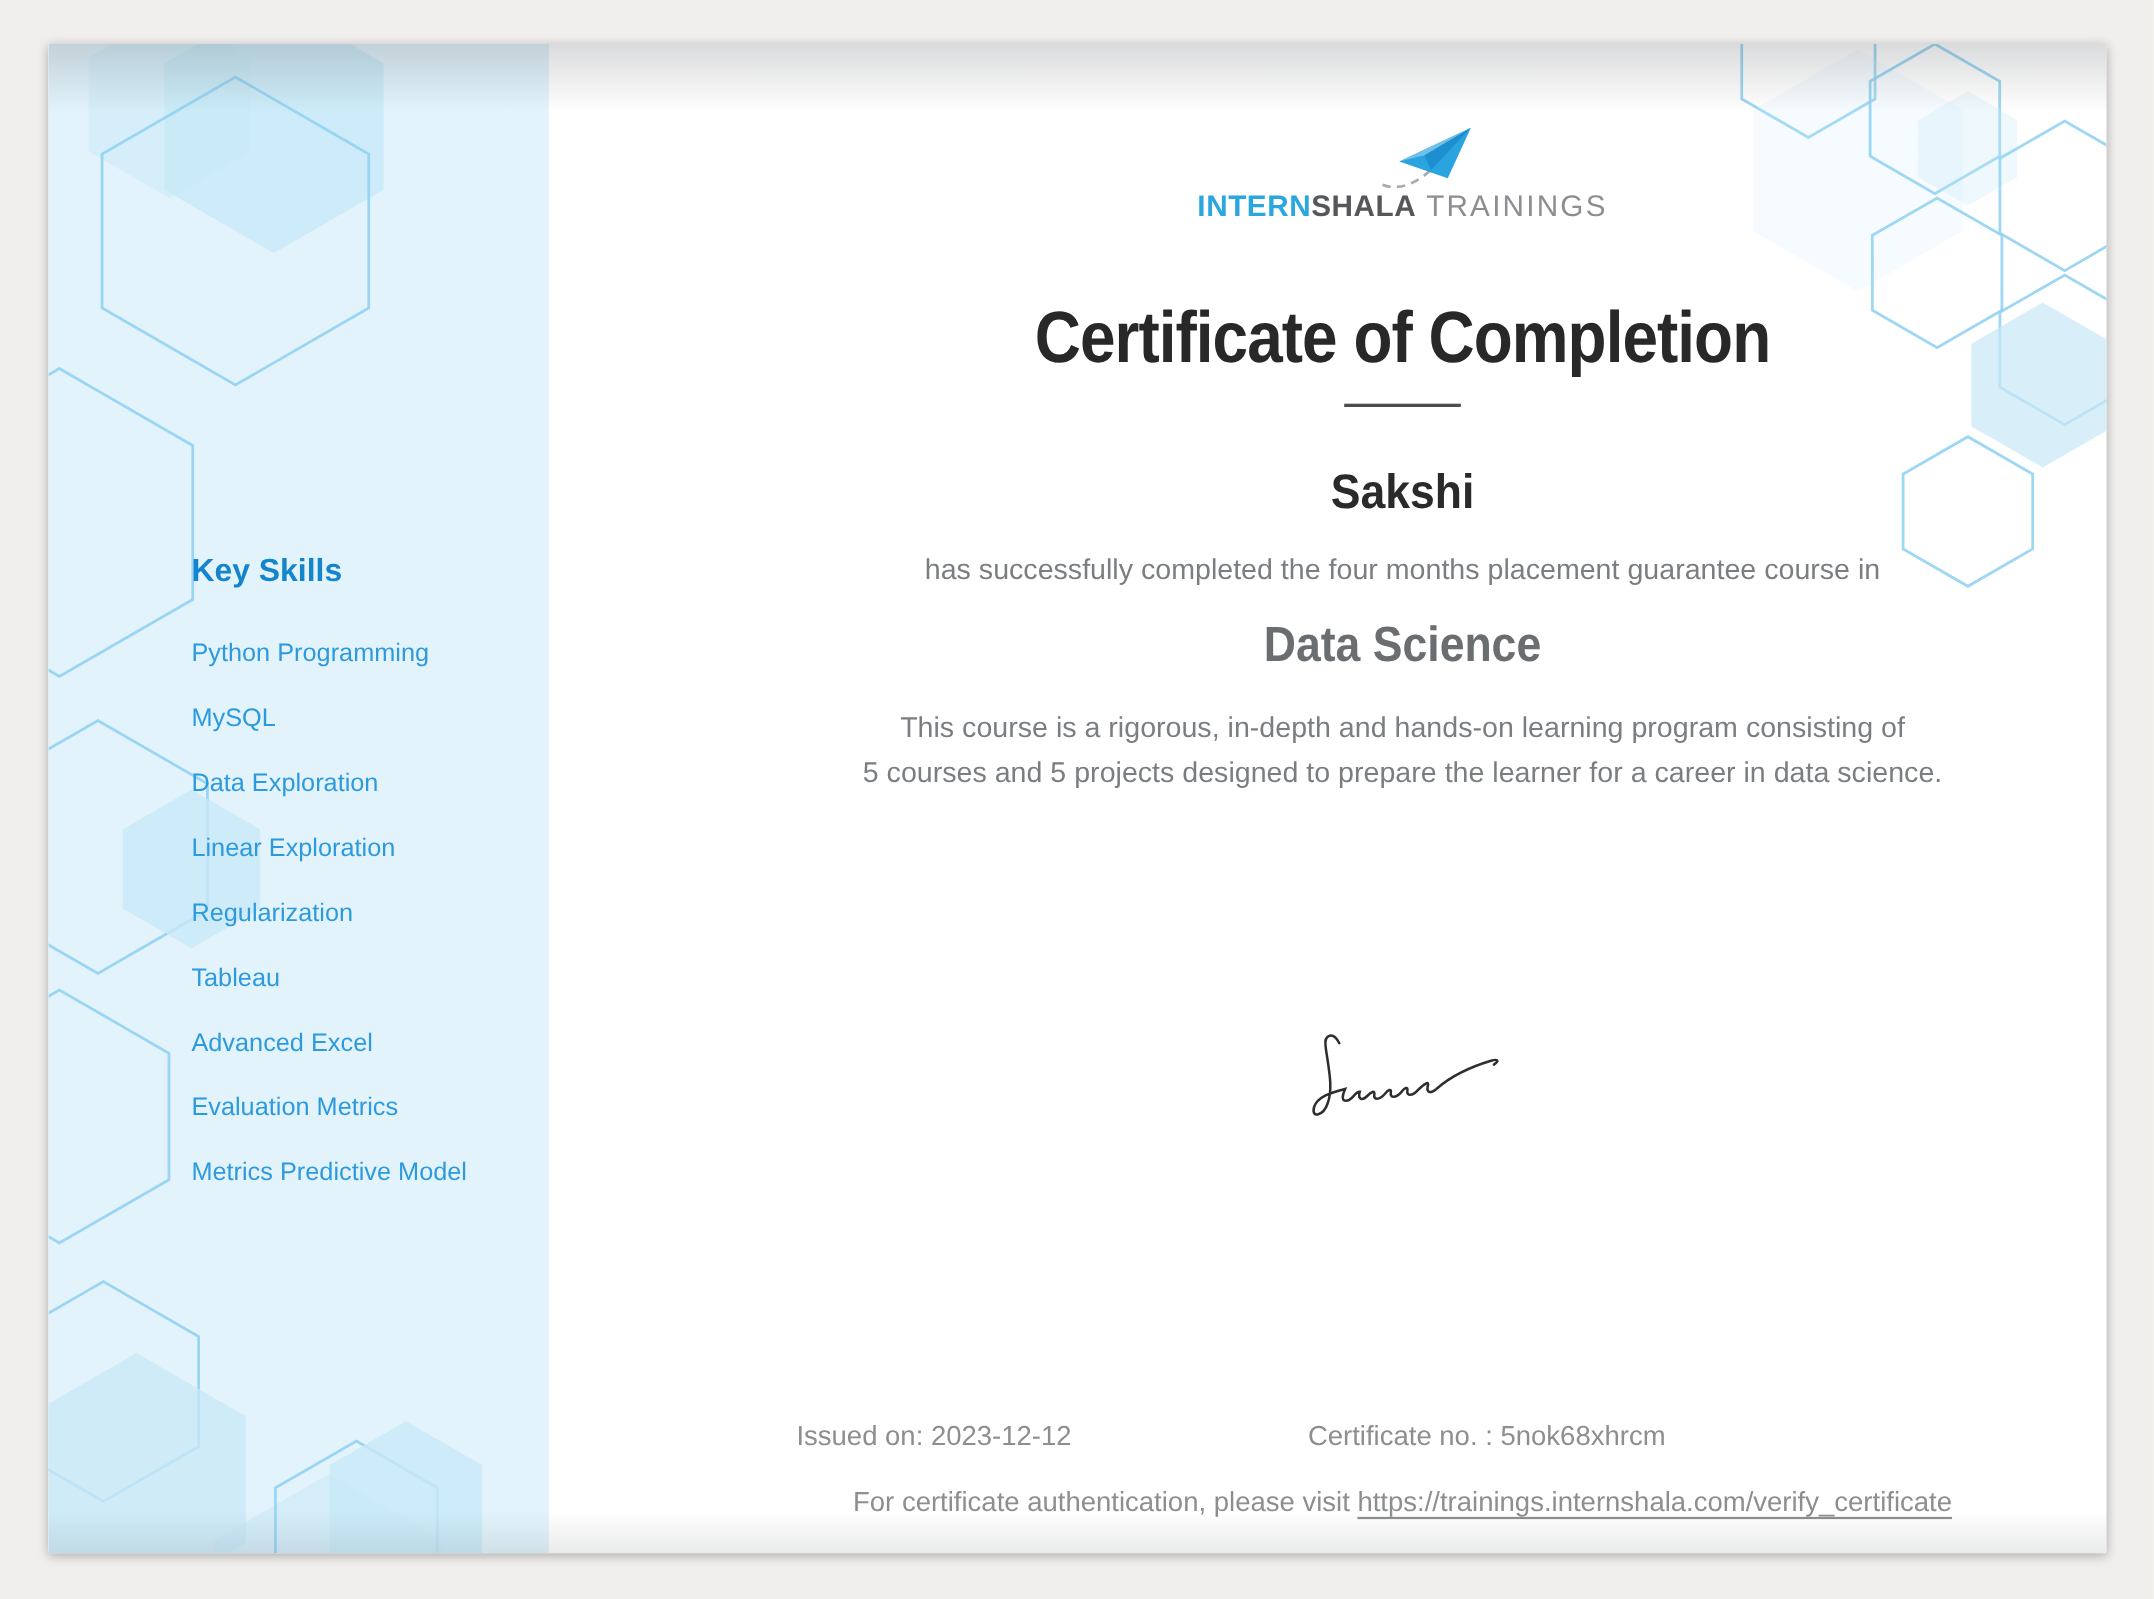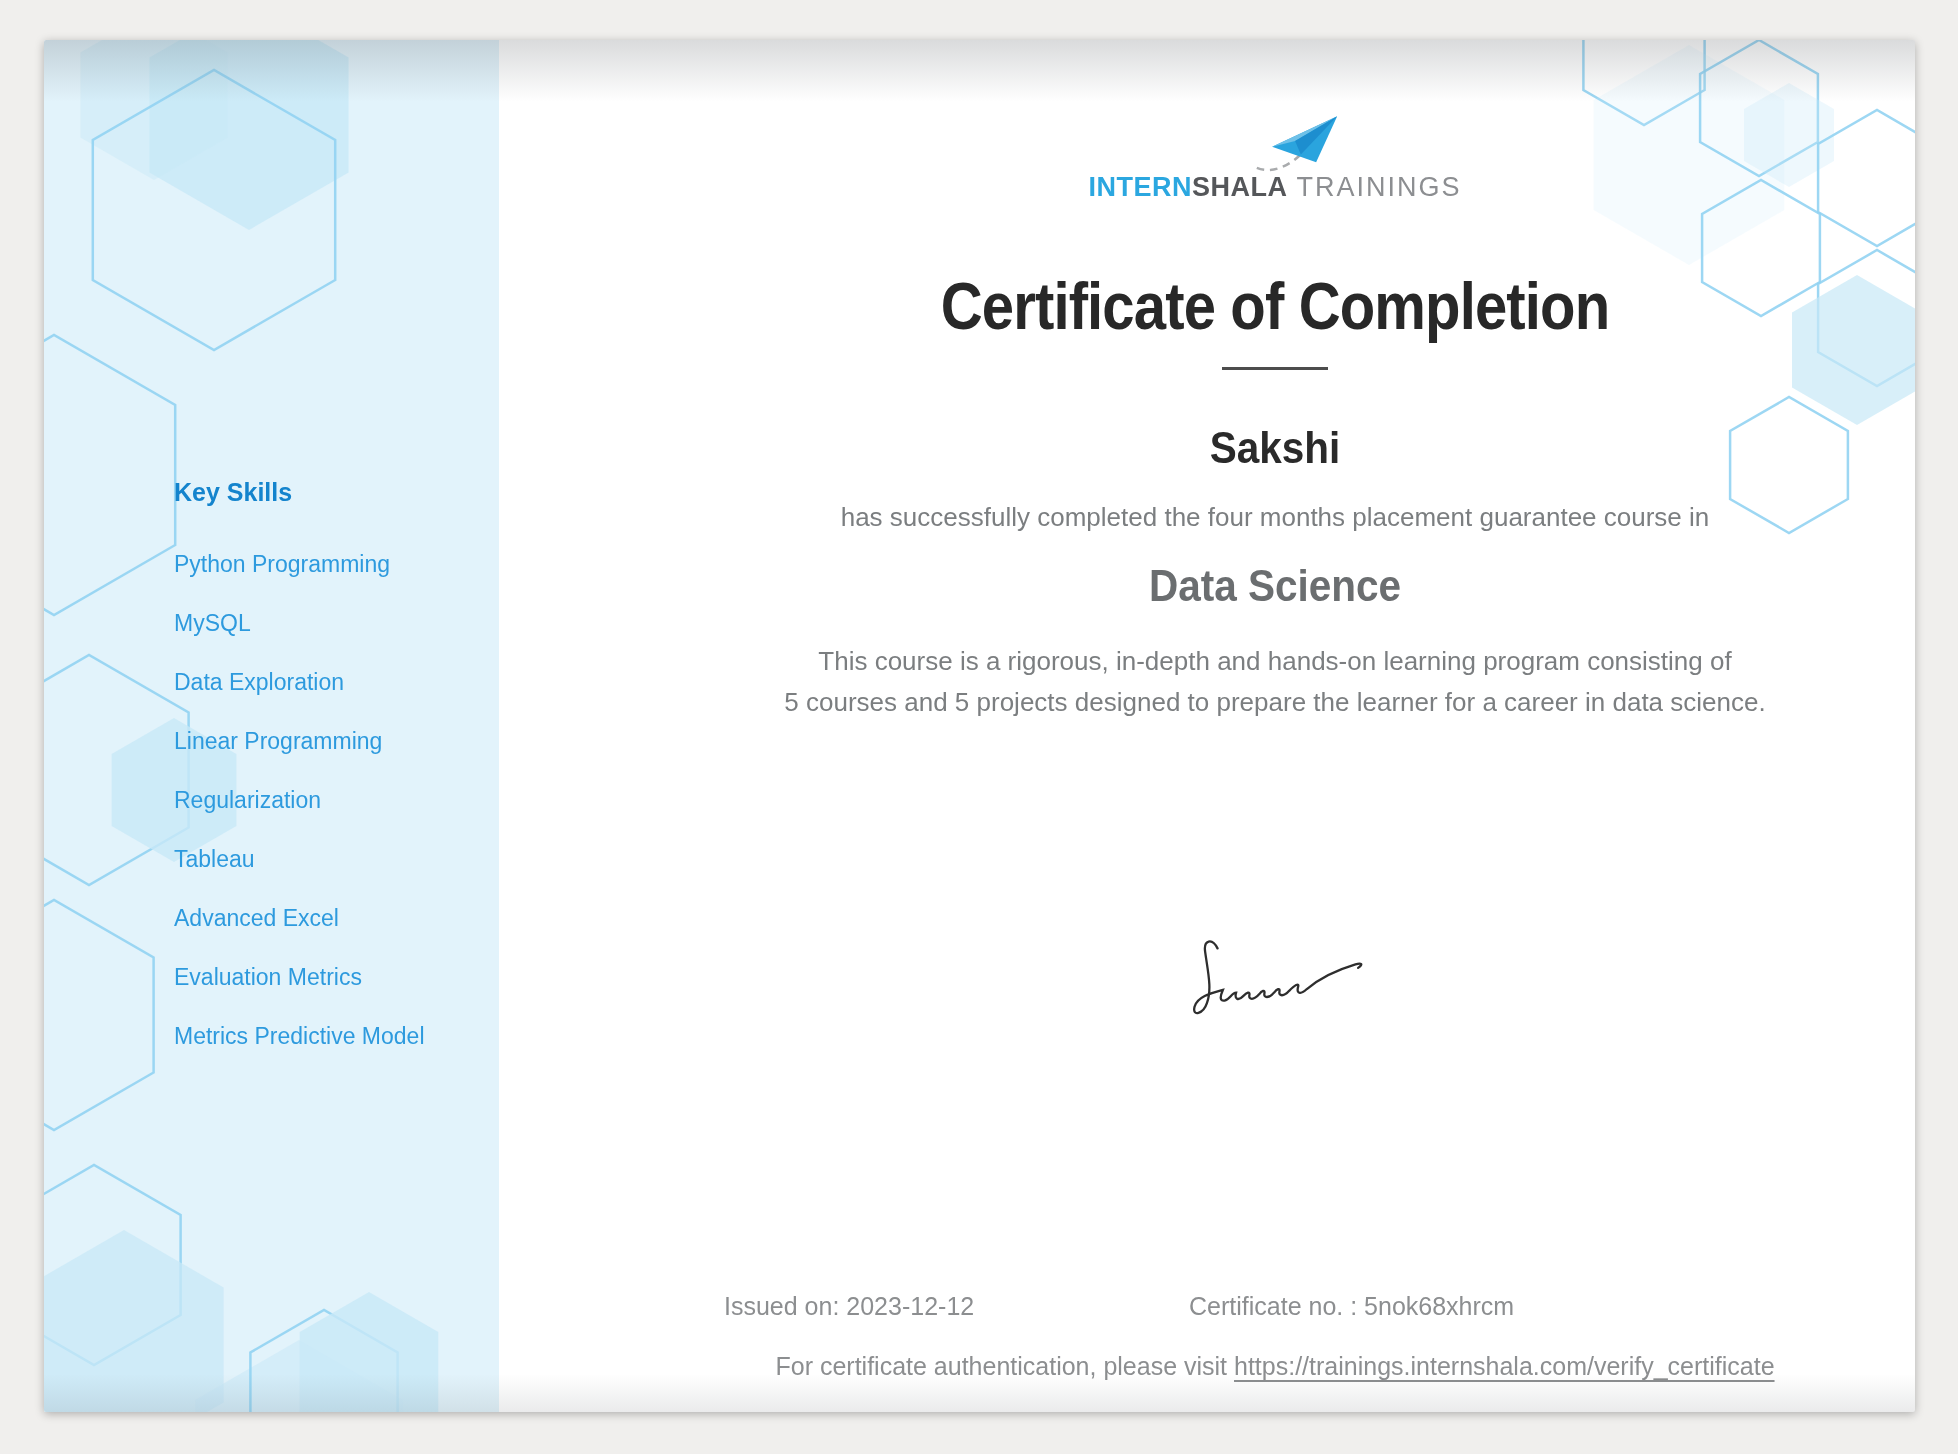--- a/index.html
+++ b/index.html
@@ -61,21 +61,21 @@
   .sig-role { position:absolute; top:1047px; left:0; width:100%; font-size:20px; color:#5a5c5e; letter-spacing:2.5px; }
 
   
   .footer-issued { position:absolute; top:1252px; left:680px; font-size:25px; color:#8c8e90; }
   .footer-certno { position:absolute; top:1252px; left:1145px; font-size:25px; color:#8c8e90; }
   .footer-auth { position:absolute; top:1312px; left:0; width:100%; font-size:25px; color:#8c8e90; }
   .footer-auth a { color:#8c8e90; text-decoration:underline; text-underline-offset:5px; cursor:pointer; }
 
   
   .skills { position:absolute; left:130px; top:438px; z-index:3; text-align:left; }
-  .skills-heading { font-size:25px; font-weight:bold; color:#1484cd; }
+  .skills-heading { font-size:29px; font-weight:bold; color:#1484cd;margin-top:25px; }
   .skills-list { list-style:none; margin-top:42px; }
   .skills-list li { font-size:23px; color:#2d9ade; height:59px; line-height:30px; }
 </style>
 </head>
 <body>
 
 <div class="certificate">
 
   <div class="sidebar"></div>
 
@@ -102,21 +102,21 @@
       <polygon points="1878.0,347.5 1813.0,385.0 1748.0,347.5 1748.0,272.5 1813.0,235.0 1878.0,272.5" fill="#c8e8f7" opacity="0.7" stroke="none"></polygon>
       <polygon points="1803.9,459.0 1745.0,493.0 1686.1,459.0 1686.1,391.0 1745.0,357.0 1803.9,391.0" fill="none" stroke="#92d3f2" stroke-width="2.5" opacity="0.9"></polygon>
     </svg>
 
   <div class="skills">
     <div class="skills-heading">Key Skills</div>
     <ul class="skills-list">
       <li>Python Programming</li>
       <li>MySQL</li>
       <li>Data Exploration</li>
-      <li>Linear Programming</li>
+      <li>Linear Exploration</li>
       <li>Regularization</li>
       <li>Tableau</li>
       <li>Advanced Excel</li>
       <li>Evaluation Metrics</li>
       <li>Metrics Predictive Model</li>
     </ul>
   </div>
 
   <div class="main">
 

